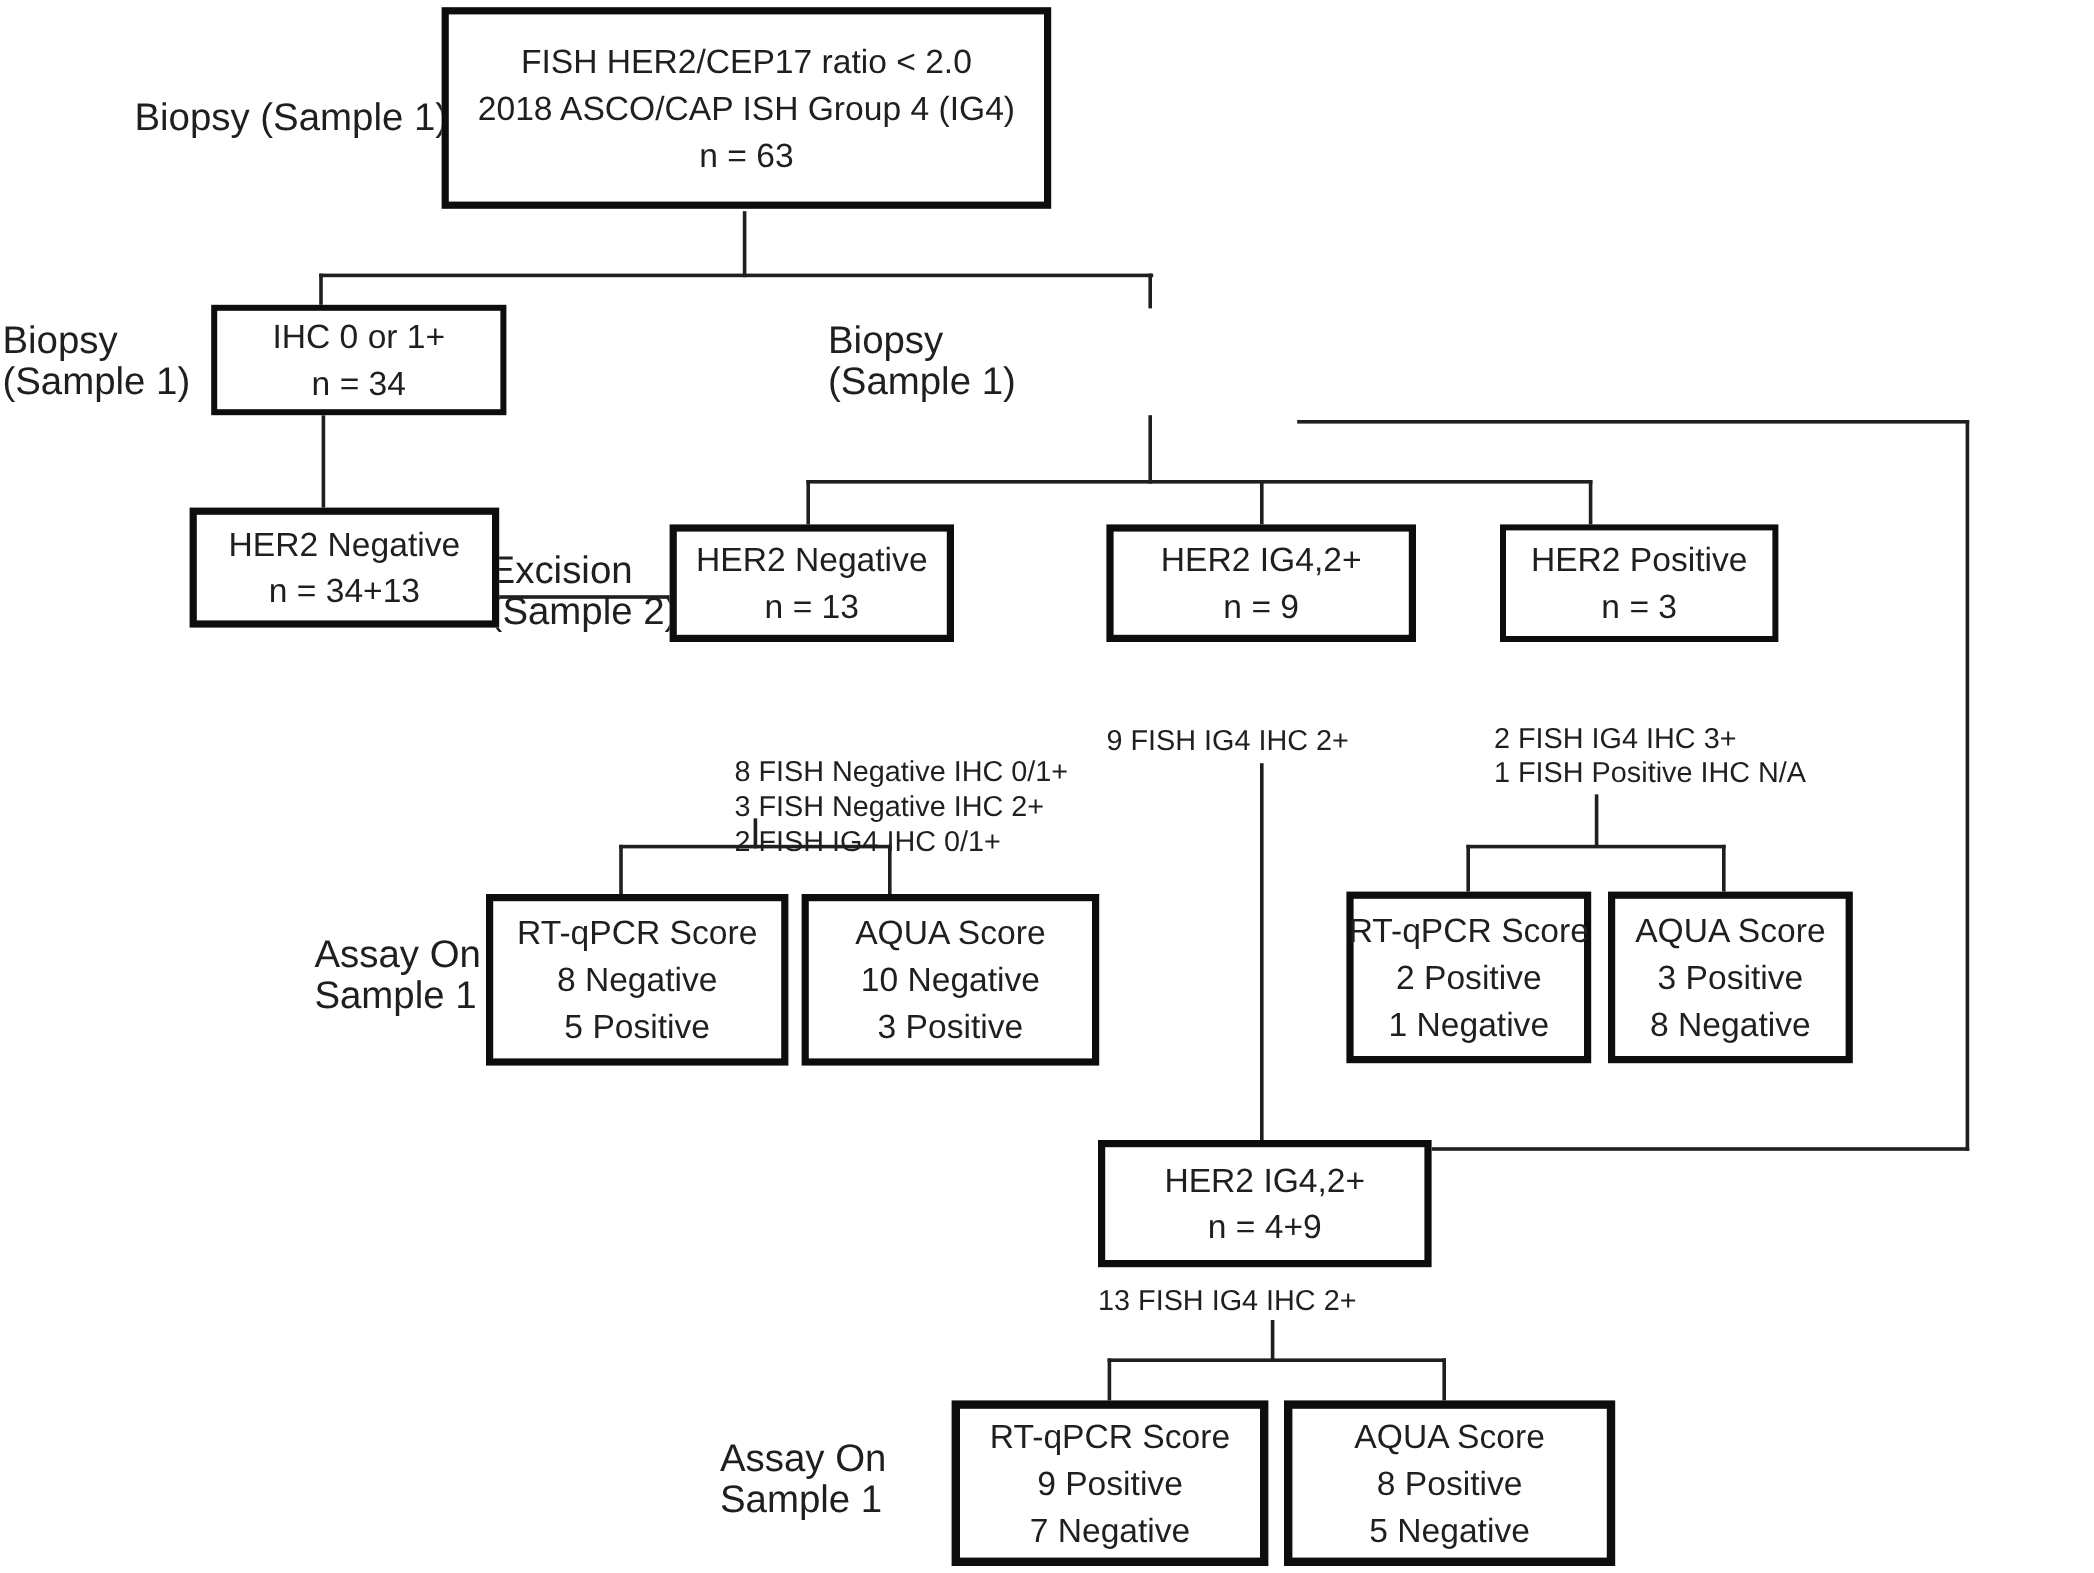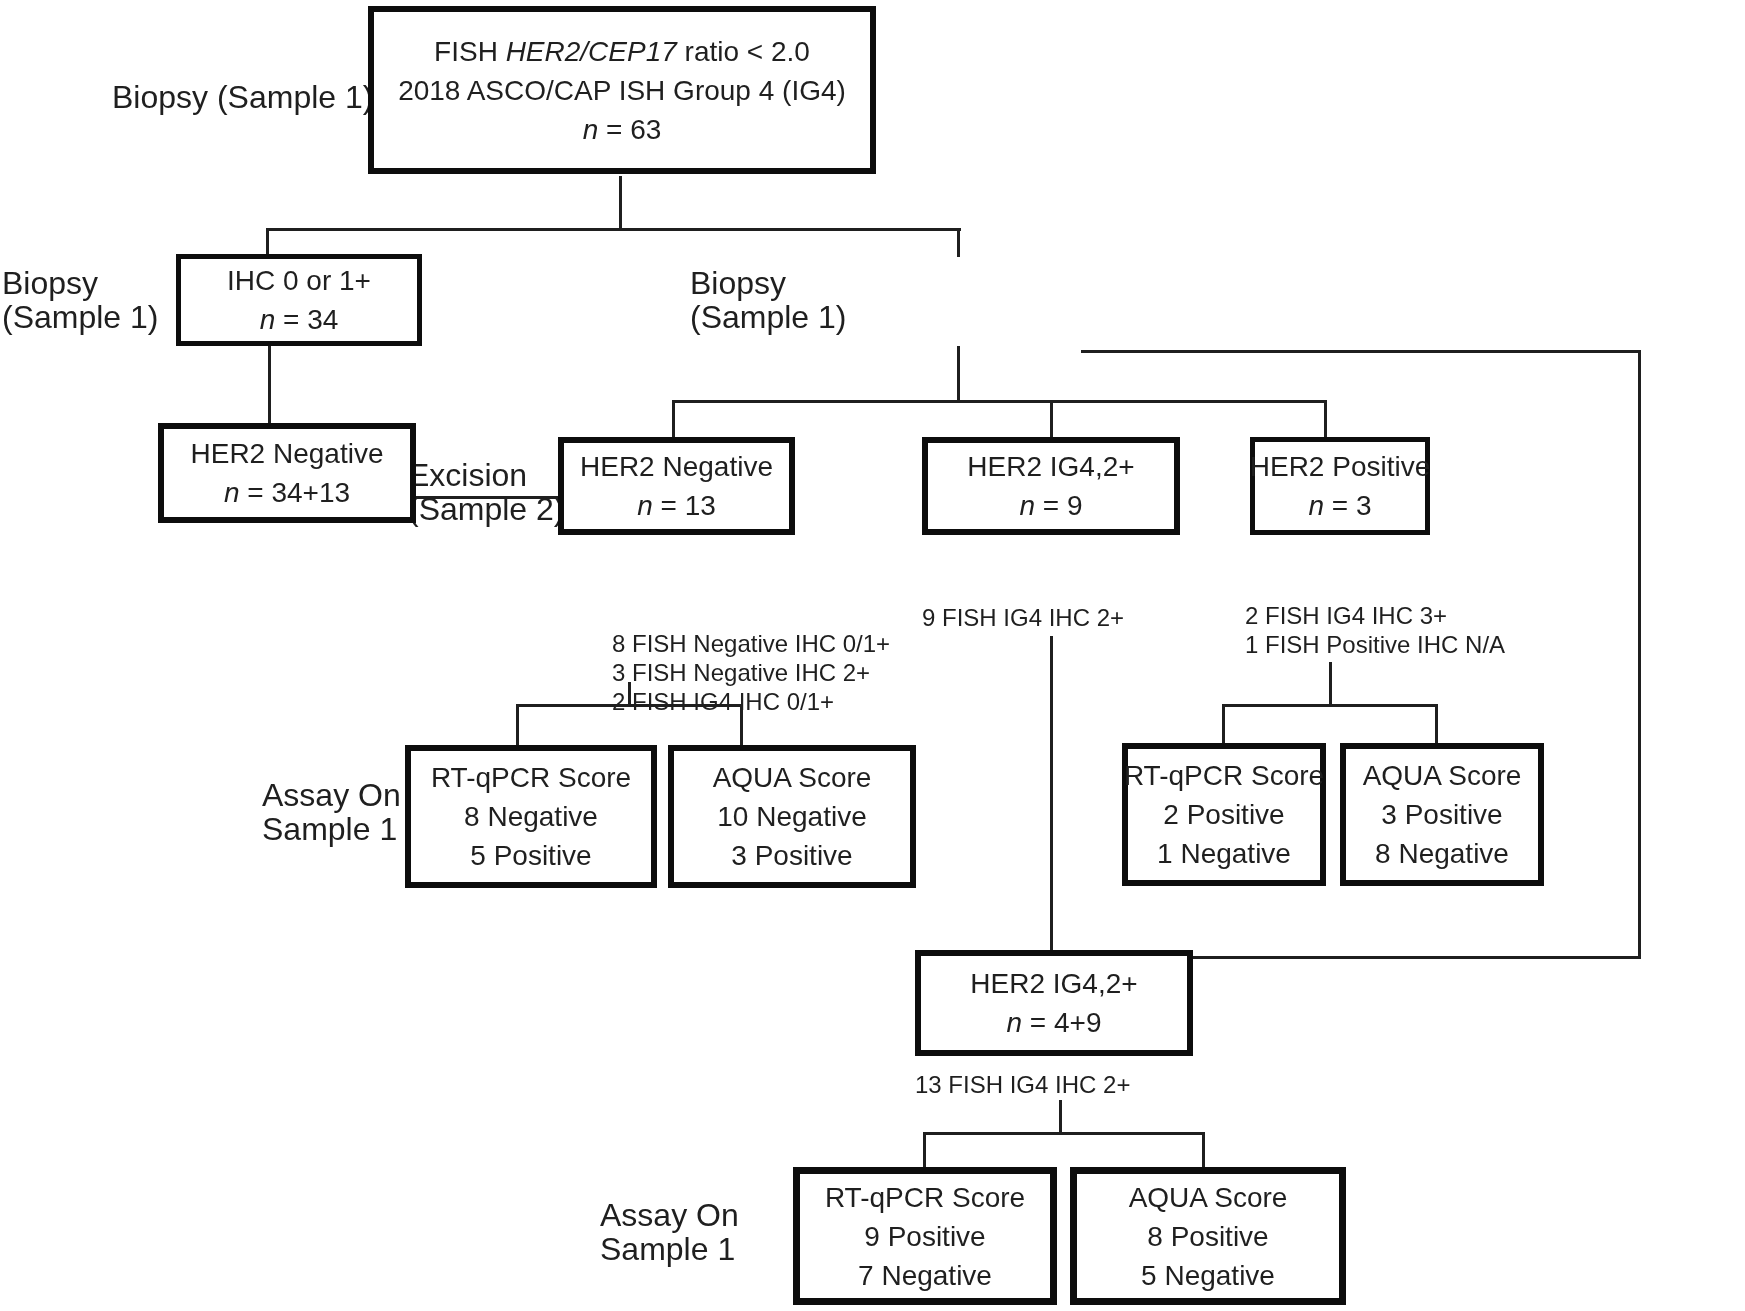--- a/index.html
+++ b/index.html
@@ -21,21 +21,21 @@
     justify-content:center;
     align-items:center;
     text-align:center;
     font-size:28px;
     line-height:39px;
     z-index:3;
   }
   .box.b5{border-width:5px;margin-left:28px;}
   .box.b7{border-width:7px;}
   .bl{white-space:nowrap;}
-  .it{font-style:italic;}
+  .it{}
   .lbl{
     position:absolute;
     font-size:32px;
     line-height:34px;
     text-align:left;
     z-index:2;
     white-space:nowrap;
   }
   .ann{
     position:absolute;
@@ -142,21 +142,21 @@
   <div class="box" style="left:558px;top:437px;width:237px;height:98px;">
     <div class="bl">HER2 Negative</div>
     <div class="bl"><span class="it">n</span><span> = 13</span></div>
   </div>
 
   <div class="box" style="left:922px;top:437px;width:258px;height:98px;">
     <div class="bl">HER2 IG4,2+</div>
     <div class="bl"><span class="it">n</span><span> = 9</span></div>
   </div>
 
-  <div class="box b5" style="left:1222px;top:437px;width:180px;height:98px;">
+  <div class="box b5" style="left:1222px;top:437px;width:232px;height:98px;">
     <div class="bl">HER2 Positive</div>
     <div class="bl"><span class="it">n</span><span> = 3</span></div>
   </div>
 
   <div class="box" style="left:405px;top:745px;width:252px;height:143px;">
     <div class="bl">RT-qPCR Score</div>
     <div class="bl">8 Negative</div>
     <div class="bl">5 Positive</div>
   </div>
 

